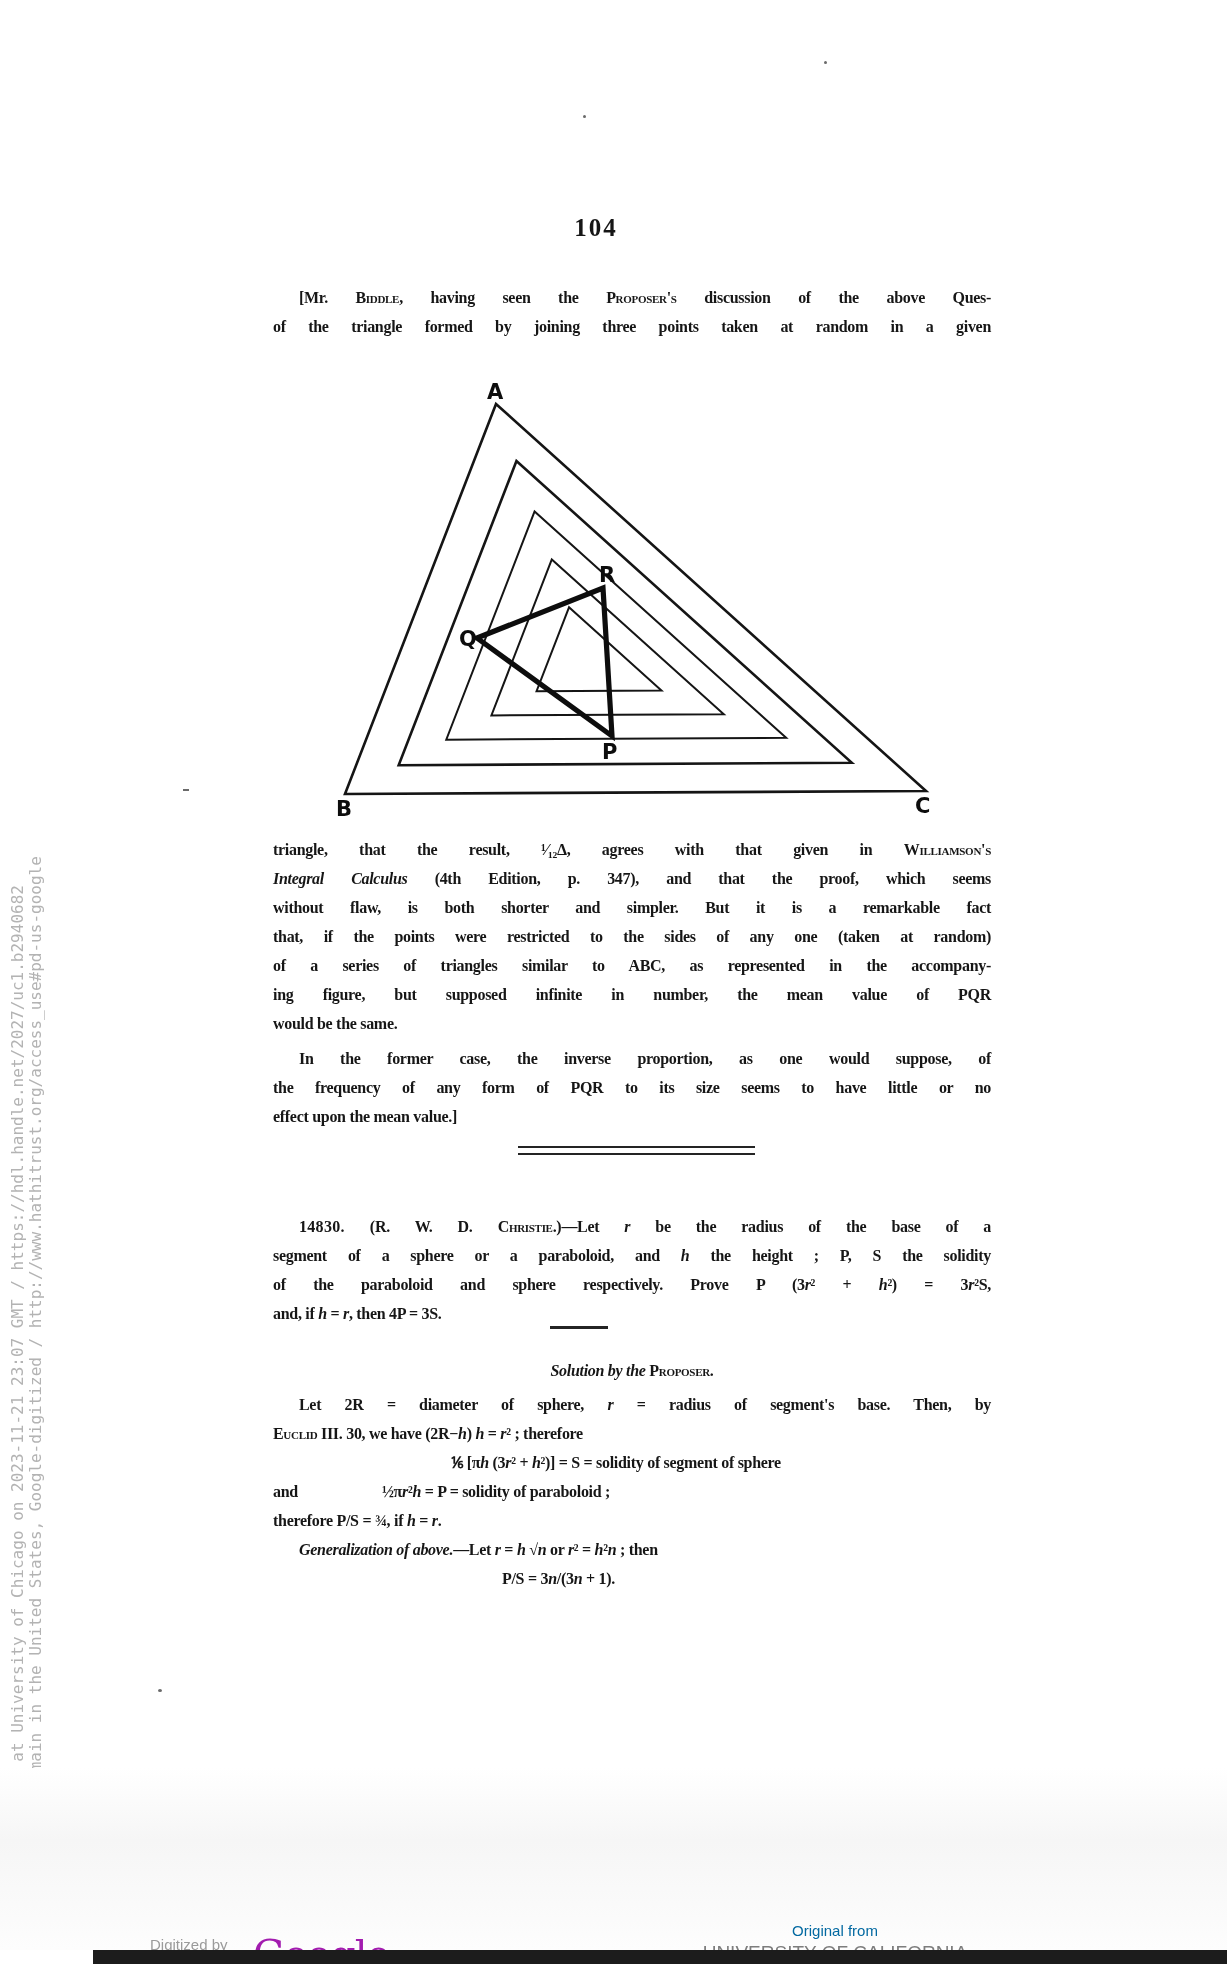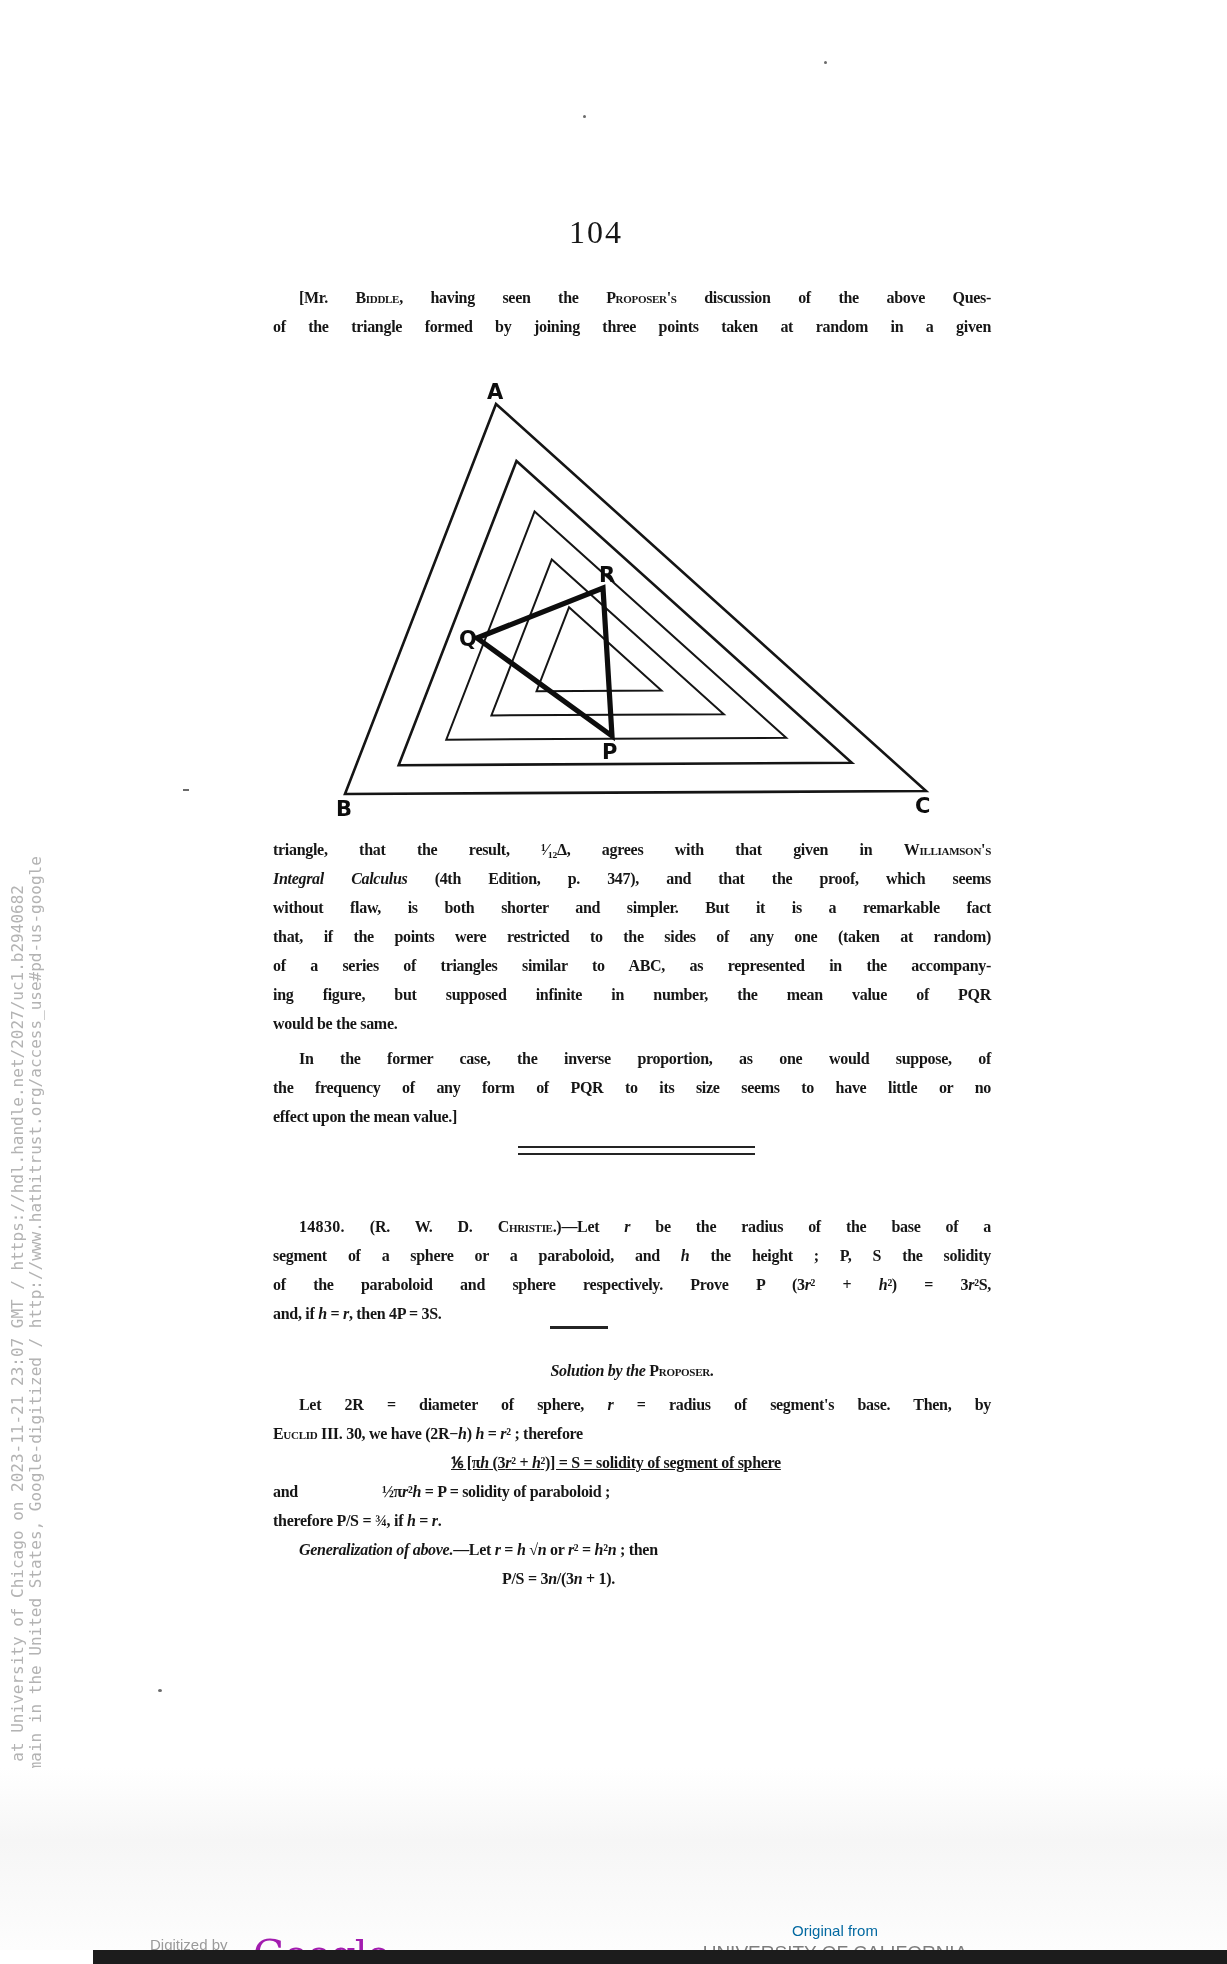--- a/index.html
+++ b/index.html
@@ -5,28 +5,28 @@
   html,body{margin:0;padding:0;background:#e8e8e8;}
   .page{position:relative;width:1227px;height:1964px;background:#ffffff;overflow:hidden;
         font-family:"Liberation Serif", serif;color:#161616;}
   
   .textcol{position:absolute;width:718px;left:273px;}
   .tline{font-size:16px;font-weight:bold;line-height:29px;letter-spacing:-0.3px;
          text-align:justify;text-align-last:justify;white-space:normal;}
   .tline.end{text-align-last:left;}
   .tline.indent{text-indent:26px;}
   .tline.center{text-align:center;text-align-last:center;}
-  .tline.eq1{margin-left:178px;text-align:left;text-align-last:left;text-decoration:underline;}
+  .tline.eq1{margin-left:178px;text-align:left;text-align-last:left;}
   .tline.eq2{margin-left:229px;text-align:left;text-align-last:left;}
   .run-sc{font-variant:small-caps;}
   .run-i{font-style:italic;}
   .run-b{font-weight:bold;letter-spacing:0.3px;}
   .run-gap{padding-left:84px;}
   .pagenum{position:absolute;left:556px;top:214px;width:80px;text-align:center;
-           font-size:32px;font-weight:normal;letter-spacing:2px;}
+           font-size:25px;font-weight:bold;letter-spacing:2px;}
   
   .fig{position:absolute;left:300px;top:370px;}
   .fig polygon.tri{fill:none;stroke:#151515;stroke-linejoin:miter;}
   .fig polygon.pqr{fill:none;stroke:#0d0d0d;stroke-width:5.2;stroke-linejoin:miter;}
   .fig text{font-family:"DejaVu Sans", sans-serif;font-weight:bold;font-size:21px;fill:#0d0d0d;}
   
   .dblrule{position:absolute;left:518px;top:1146px;width:237px;height:5px;
            border-top:2px solid #242424;border-bottom:2px solid #242424;}
   .shortrule{position:absolute;left:550px;top:1326px;width:58px;height:3px;background:#242424;}
   

